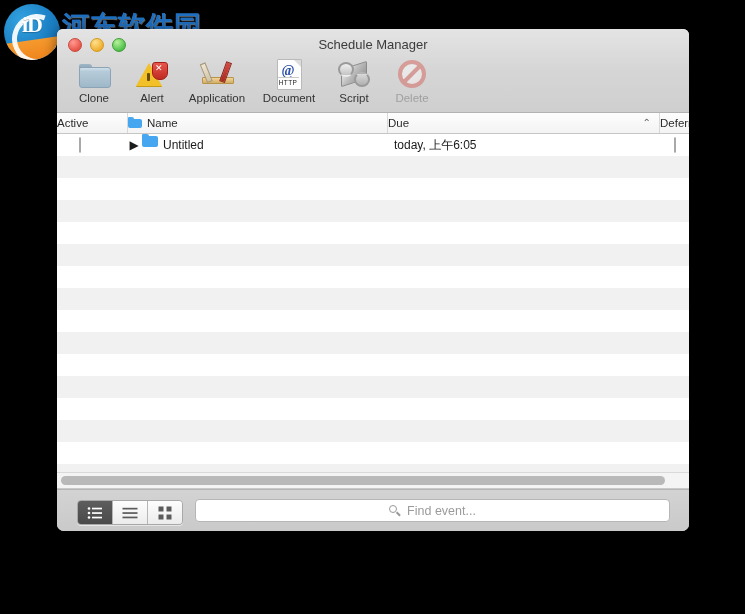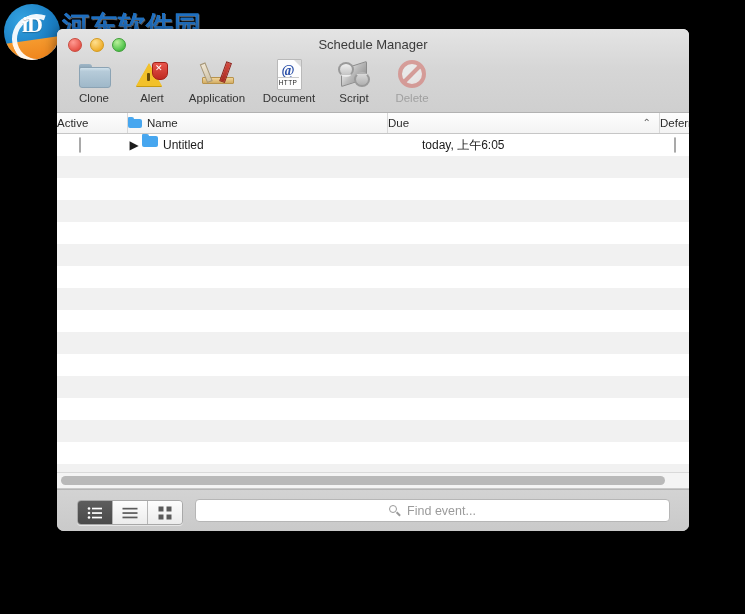--- a/index.html
+++ b/index.html
@@ -256,21 +256,21 @@
     width:13px; height:13px; border:1px solid #a9a9a9; border-radius:3px;
     background:linear-gradient(180deg,#ffffff,#f4f4f4); box-sizing:border-box;
   }
   .rc-active { left:22px; top:4px; }
   .rc-disc   { left:70px; width:14px; text-align:center; color:#585858; font-size:9px; }
   .rc-folder { left:85px; top:5px; }
   .row-folder { width:16px; height:13px; position:relative; }
   .row-folder:before{content:"";position:absolute;left:0;top:0;width:7px;height:3px;background:#4aa8ef;border-radius:1px 2px 0 0;}
   .row-folder:after {content:"";position:absolute;left:0;top:2px;width:16px;height:11px;background:#46a6ef;border-radius:1px 2px 2px 2px;}
   .rc-name   { left:106px; }
-  .rc-due    { left:337px;margin-left:28px; }
+  .rc-due    { left:337px; }
   .rc-defer  { left:617px; top:4px; }
 
   .hscroll-track {
     position:relative; height:15px; background:#f4f4f4;
     border-top:1px solid #d9d9d9; border-bottom:1px solid #c9c9c9;
   }
   .hscroll-thumb {
     position:absolute; left:4px; top:3px; width:604px; height:9px;
     background:#b9b9b9; border-radius:5px;
   }

